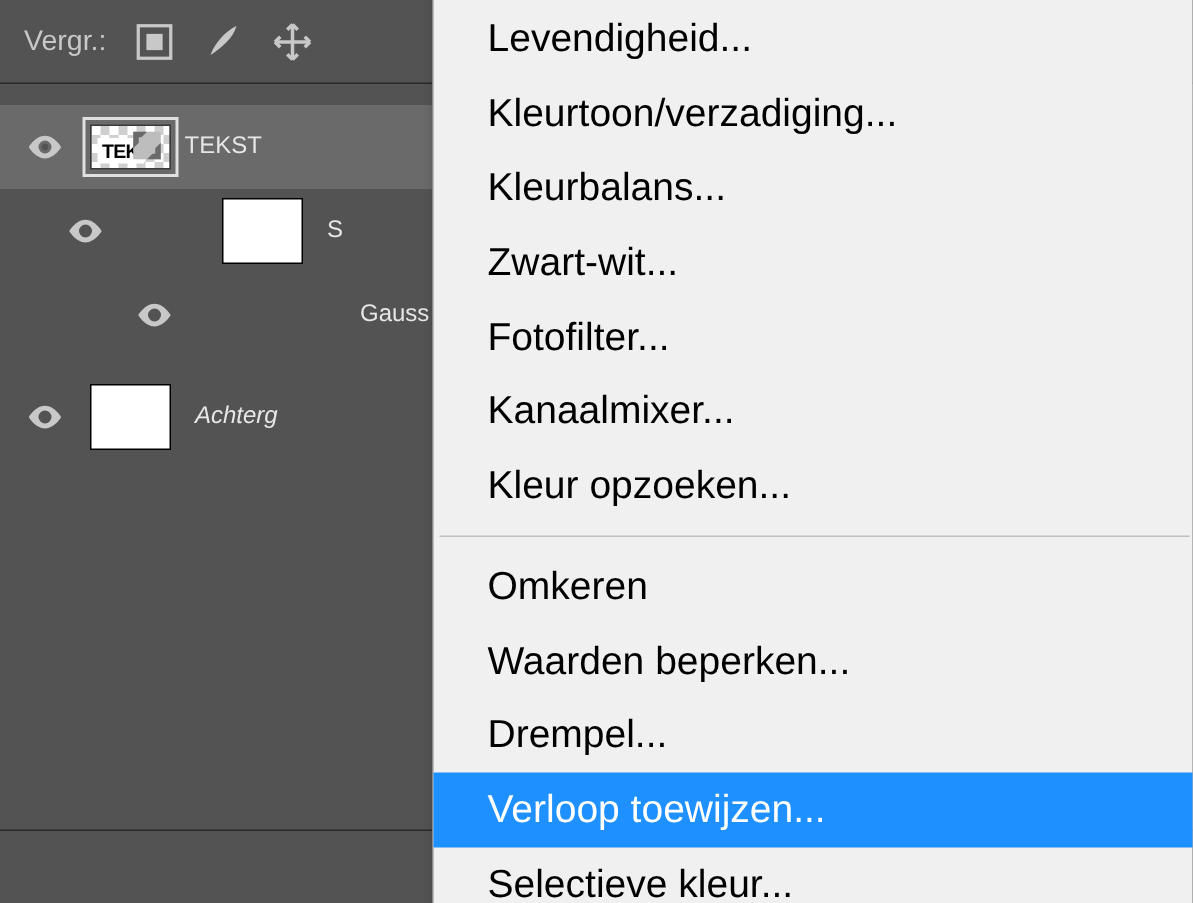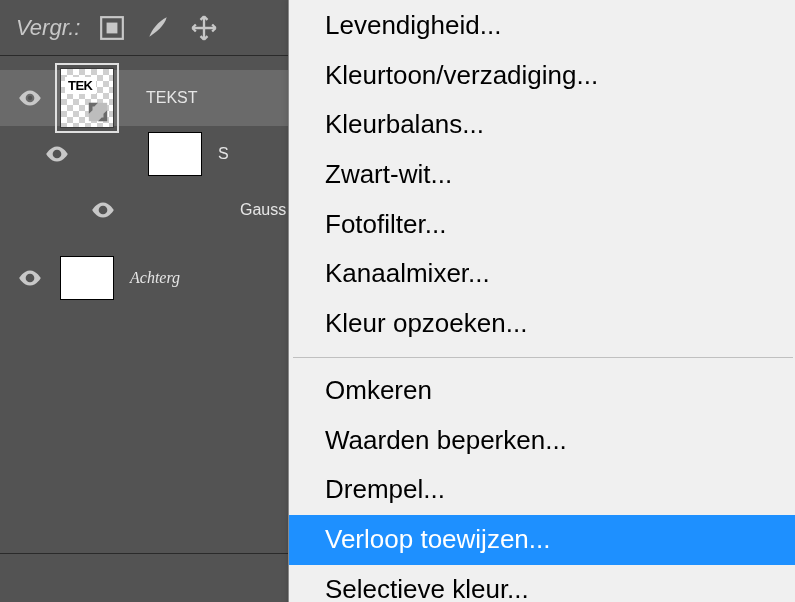--- a/index.html
+++ b/index.html
@@ -23,23 +23,22 @@
     display: flex;
     align-items: center;
     gap: 18px;
     padding: 6px 16px;
     height: 56px;
     border-bottom: 1px solid #2a2a2a;
     box-sizing: border-box;
     background:#535353;
   }
   .options-bar .label {
-    font-size: 22px;
+    font-size: 19px;
     color: #c8c8c8;
-    font-style: italic;
   }
   .opt-icon {
     width: 28px; height: 28px;
     display: flex; align-items: center; justify-content: center;
     color: #c8c8c8;
   }
 
   
   .layers {
     padding-top: 14px;
@@ -59,47 +58,47 @@
   .indent2-row .eye-col { padding-left: 90px; width:150px; justify-content:flex-start;}
 
   .thumb {
     width: 54px; height: 44px;
     background: #fff;
     border: 1px solid #000;
     box-sizing: border-box;
     margin-right: 16px;
   }
   .so-thumb {
-    width: 54px; height:60px;
+    width: 54px; height:30px;
     position:relative;
     background:
       repeating-conic-gradient(#cfcfcf 0% 25%, #fff 0% 50%) 0 0 / 12px 12px;
     border:1px solid #3a3a3a;
     box-sizing:border-box;
     outline:2px solid #e0e0e0;
     outline-offset:3px;
-    margin-right:32px;
+    margin-right:9px;
   }
   .so-thumb .tek-badge{
     position:absolute; left:4px; top:8px;
     background:#fff; color:#000;
     font-weight:900; font-size:13px;
     padding:2px 3px;
     line-height:1;
     letter-spacing:-0.5px;
   }
   .so-thumb .so-corner{
     position:absolute; right:4px; bottom:4px;
     width:22px; height:22px;
   }
   .layer-name {
     font-size: 16px;
     color: #e6e6e6;
   }
-  .layer-name.italic { font-style: italic; font-family: Liberation Serif, serif; }
+  .layer-name.italic { font-style: italic; }
 
   .selected {
     background: #6a6a6a;
   }
   .gap { height: 12px; }
 
   
   .bottom-bar {
     position: absolute;
     left: 0; right: 0; bottom: 0;

